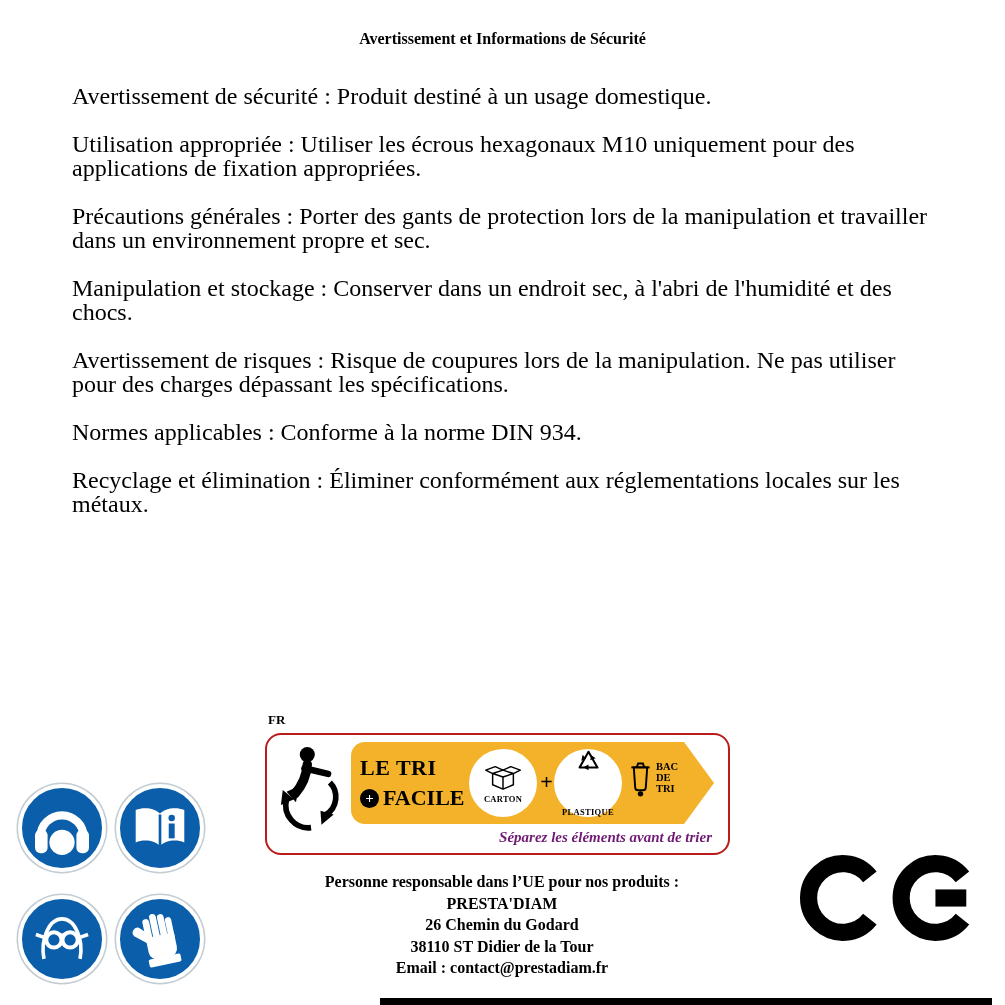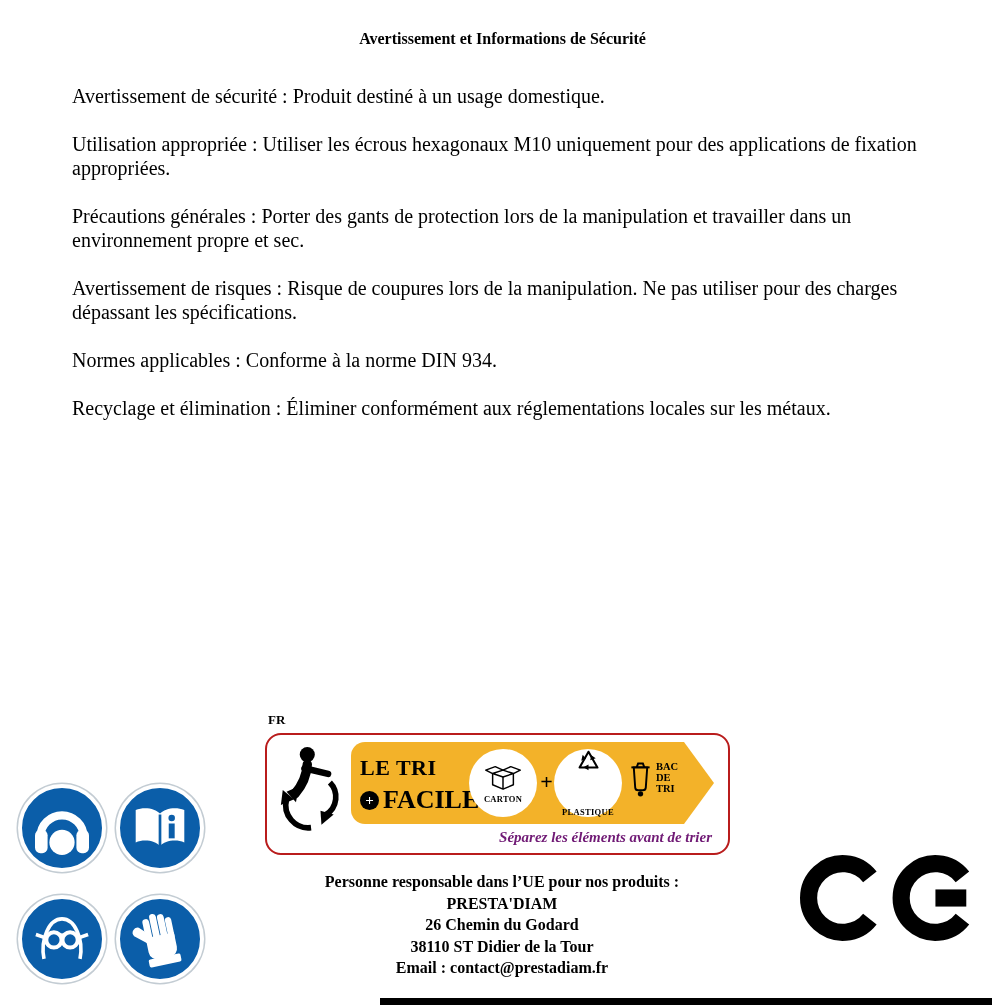--- a/index.html
+++ b/index.html
@@ -11,21 +11,21 @@
   }
   .page { position:relative; width:1005px; height:1005px; background:#fff; overflow:hidden;font-family:Liberation Serif, serif; }
 
   .title {
     position:absolute; top:30px; left:0; width:100%;
     text-align:center; font-size:16px; font-weight:700;
   }
 
   .paragraphs {
     position:absolute; top:84px; left:72px; width:866px;
-    font-size:20px; line-height:24px;
+    font-size:24px; line-height:24px;
   }
   .paragraphs p { margin-bottom:24px; }
 
   
   .safety-icons {
     position:absolute; left:18px; top:784px;
     display:grid; grid-template-columns:repeat(2,88px); gap:23px 10px;
   }
   .icon-circle {
     width:88px; height:88px; border-radius:50%;
@@ -48,21 +48,21 @@
   }
   .yellow-arrow { position:absolute; left:417px; top:7px; width:30px; height:82px; display:block; }
 
   .tri-facile { position:absolute; left:9px; top:13px; }
   .tri-line1 { font-size:22px; font-weight:700; letter-spacing:.5px; }
   .tri-line2 { display:flex; align-items:center; gap:4px; margin-top:4px; }
   .plus-circle {
     width:19px; height:19px; border-radius:50%; background:#000; color:#fff;
     font-size:15px; font-weight:700; display:flex; align-items:center; justify-content:center;
   }
-  .facile { font-size:26px; font-weight:700; }
+  .facile { font-size:22px; font-weight:700; }
 
   .mat-circle {
     position:absolute; top:7px; width:68px; height:68px; background:#fff; border-radius:50%;
     display:flex; flex-direction:column; align-items:center; justify-content:center; gap:2px;
   }
   .mat-circle.carton { left:118px; }
   .mat-circle.plastique { left:203px;gap:36px; }
   .mat-label { font-size:8.5px; font-weight:700; letter-spacing:.3px; }
   .plus-sep { position:absolute; left:187px; top:27px; width:17px; text-align:center; font-size:22px; font-weight:700; }
 
@@ -89,20 +89,21 @@
 <body>
 
 <div class="page">
 
   <h1 class="title">Avertissement et Informations de Sécurité</h1>
 
   <div class="paragraphs">
     <p>Avertissement de sécurité : Produit destiné à un usage domestique.</p>
     <p>Utilisation appropriée : Utiliser les écrous hexagonaux M10 uniquement pour des applications de fixation appropriées.</p>
     <p>Précautions générales : Porter des gants de protection lors de la manipulation et travailler dans un environnement propre et sec.</p>
+    <p>Manipulation et stockage : Conserver dans un endroit sec, à l'abri de l'humidité et des chocs.</p>
     <p>Avertissement de risques : Risque de coupures lors de la manipulation. Ne pas utiliser pour des charges dépassant les spécifications.</p>
     <p>Normes applicables : Conforme à la norme DIN 934.</p>
     <p>Recyclage et élimination : Éliminer conformément aux réglementations locales sur les métaux.</p>
   </div>
 
   <div class="safety-icons">
     <div class="icon-circle">
       <svg viewBox="0 0 80 80">
         <circle cx="40" cy="56" r="14" fill="#fff"></circle>
         <path d="M16 50 A 24 24 0 1 1 64 50" fill="none" stroke="#fff" stroke-width="9"></path>

